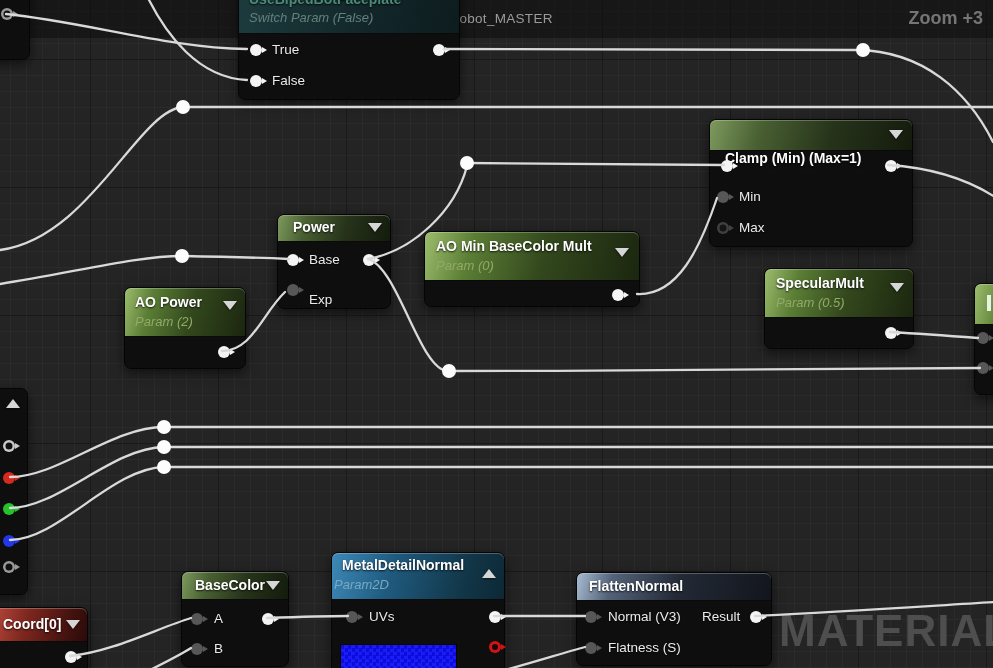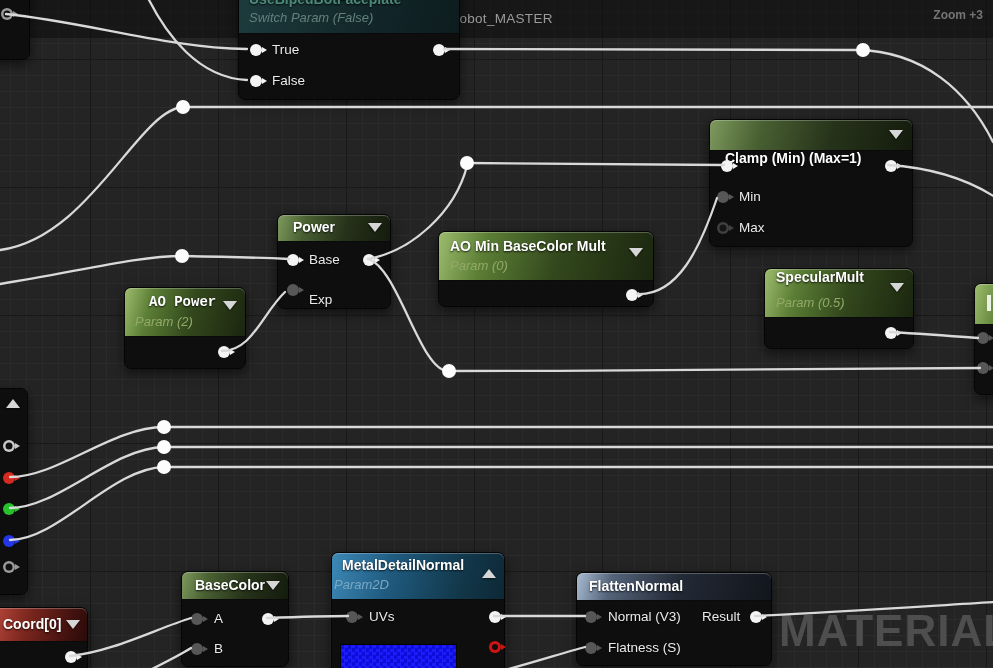--- a/index.html
+++ b/index.html
@@ -8,21 +8,21 @@
     background-color:#242424;
     background-image:
       linear-gradient(#191919 1.5px, transparent 1.5px),
       linear-gradient(90deg,#191919 1.5px, transparent 1.5px),
       linear-gradient(#2b2b2b 1px, transparent 1px),
       linear-gradient(90deg,#2b2b2b 1px, transparent 1px);
     background-size:128px 128px,128px 128px,16px 16px,16px 16px;
     background-position:90px 59px,90px 59px,90px 59px,90px 59px;}
   .topband{position:absolute;left:0;top:0;width:993px;height:38px;background:rgba(12,13,14,.55);z-index:1;}
   .graph-title{position:absolute;left:430px;top:11px;font-size:13.5px;color:#9b9b9b;z-index:1;letter-spacing:.3px;}
-  .zoomlvl{position:absolute;right:10px;top:8px;font-size:12px;color:#757575;z-index:1;font-weight:bold;}
+  .zoomlvl{position:absolute;right:10px;top:8px;font-size:18px;color:#757575;z-index:1;font-weight:bold;}
   .watermark{position:absolute;left:779px;top:606px;font-size:44px;font-weight:800;color:#4e4e4e;letter-spacing:1px;z-index:1;}
 
   svg.wires{position:absolute;left:0;top:0;z-index:5;pointer-events:none;}
   svg.wires path{fill:none;stroke:#d9d9d9;stroke-width:2.3;stroke-linecap:round;}
   svg.wires circle{fill:#fdfdfd;}
 
   .node{position:absolute;background:rgba(14,14,14,.95);border:1px solid #050505;border-radius:7px;
     box-shadow:0 4px 12px rgba(0,0,0,.55);z-index:3;}
   .nhead{position:absolute;left:0;top:0;right:0;border-radius:6px 6px 0 0;border-bottom:1px solid #0a0a0a;
     box-shadow:inset 0 1px 0 rgba(255,255,255,.25);}
@@ -111,39 +111,39 @@
     </div>
     <span class="pin white" style="left:9px;top:39px;"></span>
     <span class="plabel" style="left:31px;top:37px;">Base</span>
     <span class="pin white" style="left:85px;top:39px;"></span>
     <span class="pin" style="left:9px;top:69px;"></span>
     <span class="plabel" style="left:31px;top:77px;">Exp</span>
   </div>
 
   <div class="node" style="left:124px;top:287px;width:120px;height:80px;">
     <div class="nhead hd-param" style="height:48px;">
-      <span class="ntitle" style="left:24px;top:6px;font-family:Liberation Mono, monospace;">AO Power</span>
+      <span class="ntitle" style="left:10px;top:6px;">AO Power</span>
       <span class="nsub sub-green" style="left:10px;top:26px;">Param (2)</span>
       <span class="arrow-dn" style="right:8px;top:13px;"></span>
     </div>
     <span class="pin white" style="left:93px;top:58px;"></span>
   </div>
 
-  <div class="node" style="left:438px;top:231px;width:214px;height:74px;">
+  <div class="node" style="left:424px;top:231px;width:214px;height:74px;">
     <div class="nhead hd-param" style="height:48px;">
       <span class="ntitle" style="left:11px;top:6px;">AO Min BaseColor Mult</span>
       <span class="nsub sub-green" style="left:11px;top:26px;">Param (0)</span>
       <span class="arrow-dn" style="right:10px;top:16px;"></span>
     </div>
     <span class="pin white" style="left:187px;top:57px;"></span>
   </div>
 
   <div class="node" style="left:764px;top:268px;width:148px;height:79px;">
     <div class="nhead hd-param" style="height:48px;">
-      <span class="ntitle" style="left:11px;top:0;">SpecularMult</span>
+      <span class="ntitle" style="left:11px;top:6px;">SpecularMult</span>
       <span class="nsub sub-green" style="left:11px;top:26px;">Param (0.5)</span>
       <span class="arrow-dn" style="right:9px;top:14px;"></span>
     </div>
     <span class="pin white" style="left:120px;top:58px;"></span>
   </div>
 
   <div class="node" style="left:974px;top:283px;width:140px;height:110px;">
     <div class="nhead hd-param" style="height:40px;">
       <span class="headsliver" style="left:12px;top:11px;"></span>
     </div>

